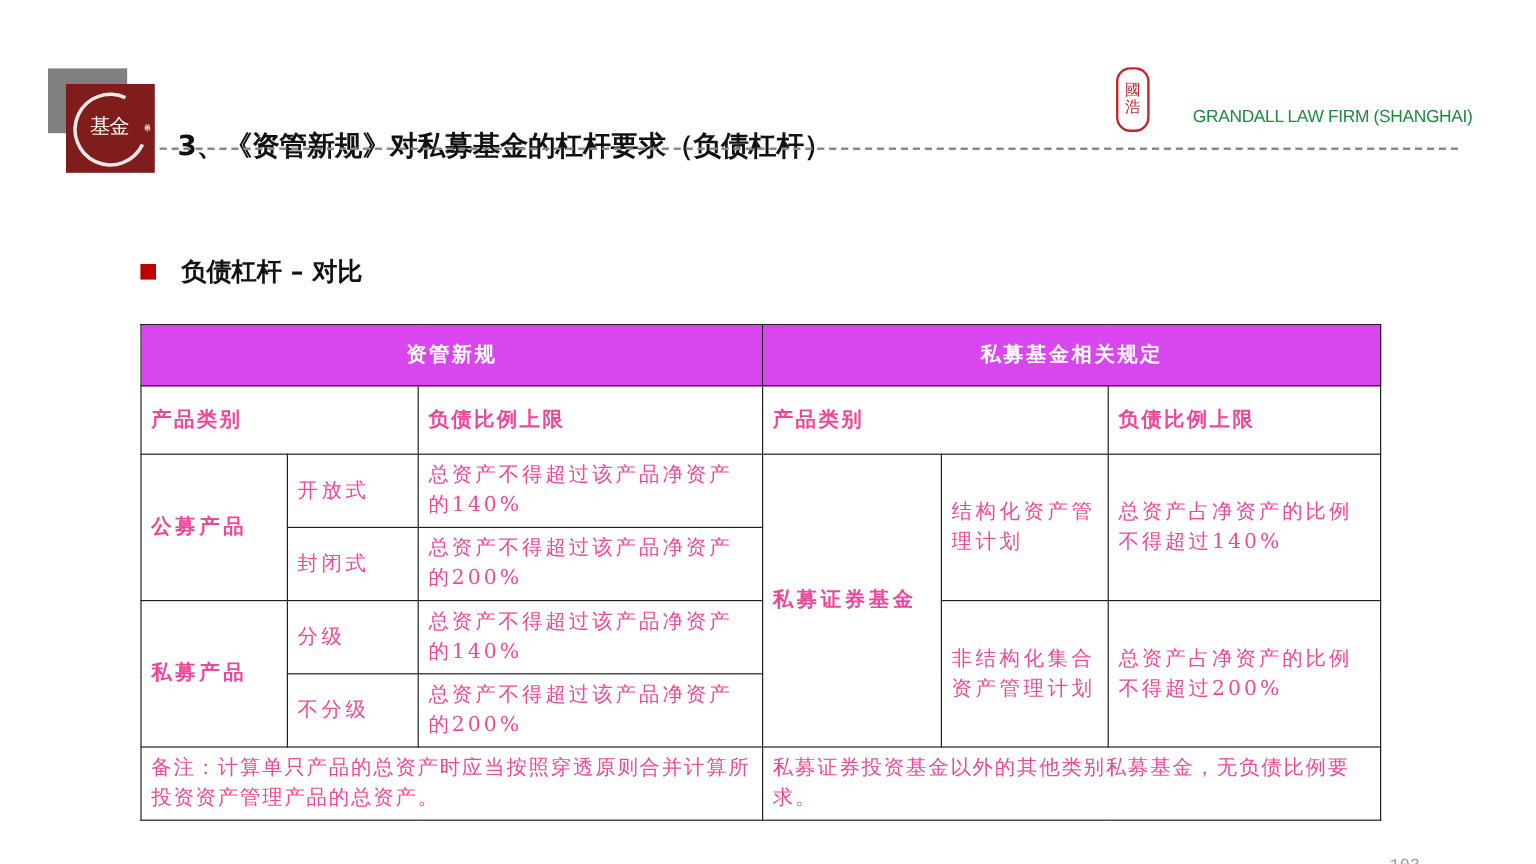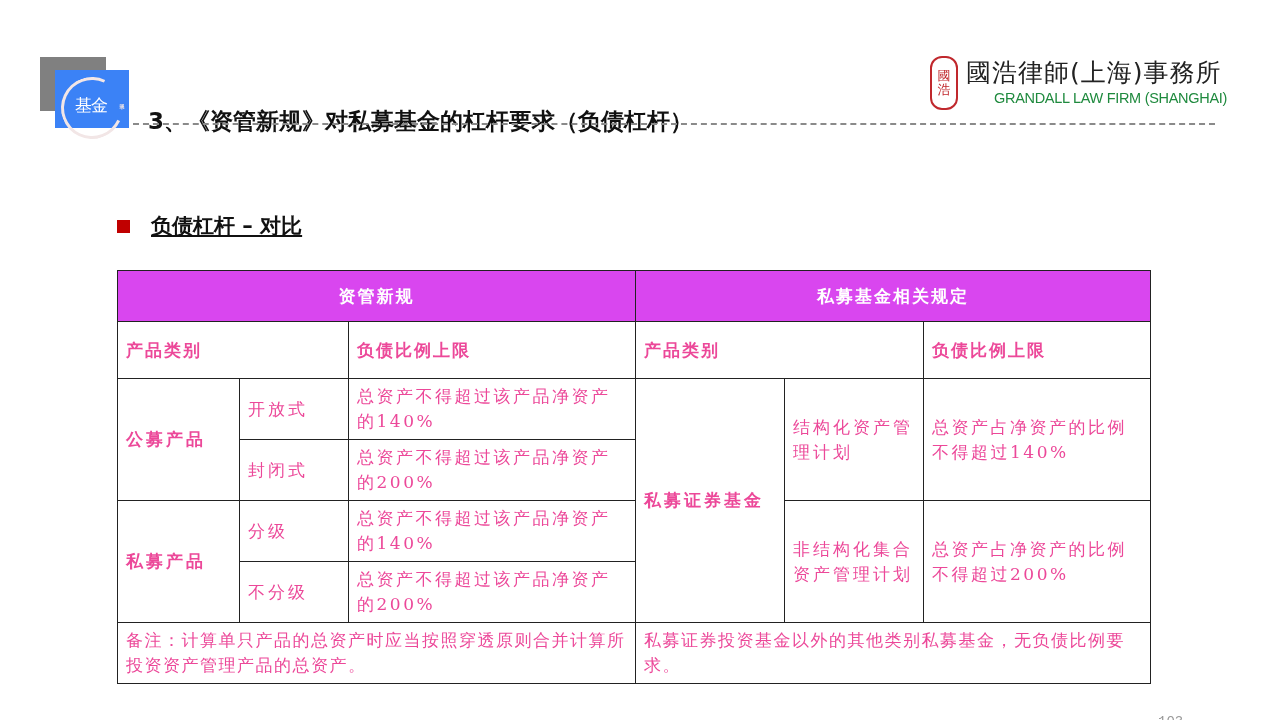--- a/index.html
+++ b/index.html
@@ -1,30 +1,30 @@
 <!DOCTYPE html>
 <html><head>
 <meta charset="utf-8">
 <style>
   html, body { margin:0; padding:0; }
   body { width:1280px; height:720px; background:#ffffff; position:relative; overflow:hidden; font-family:"DejaVu Sans", sans-serif; }
   .logo-shadow { position:absolute; left:40px; top:57px; width:66px; height:54px; background:#808080; }
-  .logo-box { position:absolute; left:55px; top:70px; width:74px; height:58px; background:#3b82f6; }
+  .logo-box { position:absolute; left:55px; top:70px; width:74px; height:74px; background:#7f1d1d; }
   .logo-ring { position:absolute; left:6px; top:7px; width:56px; height:56px; border:3px solid #f2e6e6; border-radius:50%; border-right-color:transparent; transform:rotate(-20deg); }
   .logo-text { position:absolute; left:10px; top:24px; width:52px; text-align:center; color:#fff; font-size:17px; font-family:"DejaVu Serif", serif; letter-spacing:-1px; }
   .logo-small { position:absolute; right:4px; top:30px; color:#f2e6e6; font-size:5px; writing-mode:vertical-rl; }
   .title { position:absolute; left:148px; top:70px; font-size:23px; font-weight:bold; color:#111; letter-spacing:0px; white-space:nowrap;margin-top:36px; }
   .dash-line { position:absolute; left:133px; top:123px; width:1082px; border-top:2px dashed #8a8a8a; }
   .firm { position:absolute; left:930px; top:54px; width:290px; height:60px; }
   .seal { position:absolute; left:0; top:2px; width:28px; height:54px; border:2px solid #c0282d; border-radius:12px; color:#c0282d; font-size:13px; font-family:"DejaVu Serif", serif; display:flex; flex-direction:column; align-items:center; justify-content:center; line-height:1.1; box-sizing:border-box; }
   .firm-cn { position:absolute; left:36px; top:2px; font-size:25px; color:#222; white-space:nowrap; letter-spacing:1px; }
   .firm-en { position:absolute; left:36px; top:36px; font-size:14.5px; color:#1f8a3e; white-space:nowrap; font-family:"Liberation Sans", sans-serif; letter-spacing:-0.3px;margin-left:28px; }
   .section { position:absolute; left:117px; top:212px; display:flex; align-items:center; }
   .bullet { width:13px; height:13px; background:#c00000; margin-right:21px; }
-  .section-label { font-size:21px; font-weight:bold; color:#111;text-decoration:underline; }
+  .section-label { font-size:21px; font-weight:bold; color:#111; }
   table.main { position:absolute; left:117px; top:270px; border-collapse:collapse; table-layout:fixed; width:1033px; font-family:"DejaVu Serif", serif; }
   table.main td { border:1.5px solid #222; padding:0 8px; font-size:17px; color:#ec4899; vertical-align:middle; line-height:25px; }
   td.hdr { background:#d946ef; color:#fff !important; text-align:center; font-weight:bold; height:50px; letter-spacing:2px; }
   td.sub { font-weight:bold; height:56px; letter-spacing:2px; }
   td.cat { font-weight:bold; letter-spacing:3px; }
   td.kind { letter-spacing:3px; }
   td.val { letter-spacing:2.5px; height:60px; }
   td.note { font-weight:normal; height:60px; letter-spacing:1.5px; font-size:17px; }
   .page-num { position:absolute; left:1158px; top:714px; font-size:14px; color:#9a9a9a; font-family:Liberation Mono, monospace;text-align:right; }
 </style>
@@ -38,21 +38,20 @@
   <div class="logo-small">吴小明</div>
 </div>
 
 <div class="title">3、《资管新规》对私募基金的杠杆要求（负债杠杆）</div>
 
 <div class="firm">
   <div class="seal">
     <span>國</span>
     <span>浩</span>
   </div>
-  <div class="firm-cn">國浩律師(上海)事務所</div>
   <div class="firm-en">GRANDALL LAW FIRM (SHANGHAI)</div>
 </div>
 
 <div class="dash-line"></div>
 
 <div class="section">
   <div class="bullet"></div>
   <div class="section-label">负债杠杆 – 对比</div>
 </div>
 

